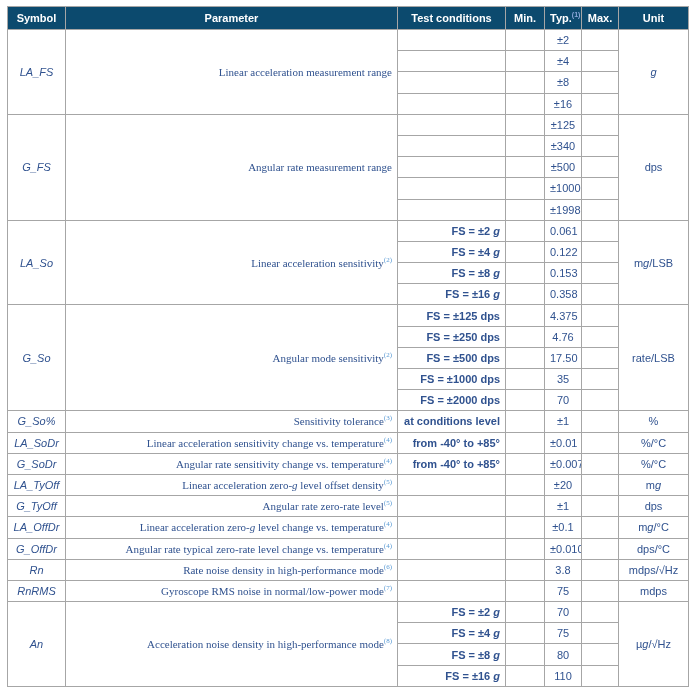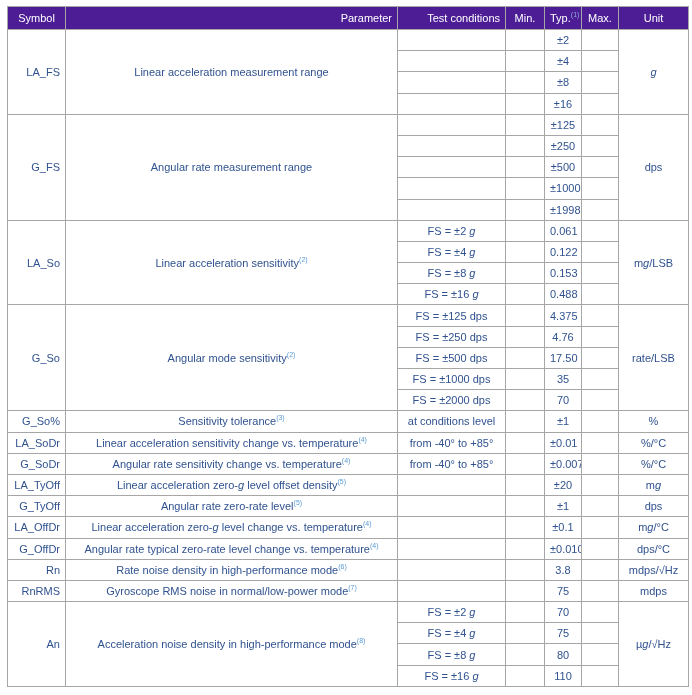--- a/index.html
+++ b/index.html
@@ -1,24 +1,24 @@
 <!DOCTYPE html>
 <html><head>
 <meta charset="utf-8">
 <style>
   html,body { margin:0; padding:0; background:#ffffff; }
   body { width:692px; height:695px; font-family:"Liberation Sans", sans-serif; position:relative; }
   table { border-collapse:collapse; table-layout:fixed; position:absolute; left:7px; top:6px; width:681px; }
   th, td { border:1px solid #a6a6a6; font-size:11px; padding:0 5px; overflow:hidden; white-space:nowrap; vertical-align:middle; }
-  thead th { background:#4c1d95; color:#ffffff; font-weight:normal; height:22px; text-align:center; }
-  thead th.l { text-align:right; }
+  thead th { background:#0c4a6e; color:#ffffff; font-weight:bold; height:22px; text-align:center; }
+  thead th.l { text-align:center; }
   tbody td { color:#30528f; height:20.2px; }
-  td.sym { text-align:right; }
-  td.param { text-align:center; }
-  td.test { text-align:center; }
+  td.sym { text-align:center;font-style:italic; }
+  td.param { text-align:right;font-family:Liberation Serif, serif; }
+  td.test { text-align:right;font-weight:bold; }
   td.typ { text-align:center; }
   td.unit { text-align:center; }
   td.min, td.max { }
   sup { font-size:7px; color:#5b9bd5; line-height:0; }
   thead sup { color:#8ea9db; }
   i { font-style:italic; }
   .c-sym  { width:58px; }
   .c-par  { width:332px; }
   .c-test { width:108px; }
   .c-min  { width:39px; }
@@ -85,21 +85,21 @@
       <td class="param" rowspan="5"><span>Angular rate measurement range</span><i></i><span></span><sup></sup></td>
       <td class="test"><span></span><i></i></td>
       <td class="min"></td>
       <td class="typ">±125</td>
       <td class="max"></td>
       <td class="unit" rowspan="5"><span>dps</span><i></i><span></span></td>
     </tr>
     <tr>
       <td class="test"><span></span><i></i></td>
       <td class="min"></td>
-      <td class="typ">±250</td>
+      <td class="typ">±340</td>
       <td class="max"></td>
     </tr>
     <tr>
       <td class="test"><span></span><i></i></td>
       <td class="min"></td>
       <td class="typ">±500</td>
       <td class="max"></td>
     </tr>
     <tr>
       <td class="test"><span></span><i></i></td>
@@ -131,21 +131,21 @@
     </tr>
     <tr>
       <td class="test"><span>FS = ±8 </span><i>g</i></td>
       <td class="min"></td>
       <td class="typ">0.153</td>
       <td class="max"></td>
     </tr>
     <tr>
       <td class="test"><span>FS = ±16 </span><i>g</i></td>
       <td class="min"></td>
-      <td class="typ">0.488</td>
+      <td class="typ">0.358</td>
       <td class="max"></td>
     </tr>
 
     <tr>
       <td class="sym" rowspan="5">G_So</td>
       <td class="param" rowspan="5"><span>Angular mode sensitivity</span><i></i><span></span><sup>(2)</sup></td>
       <td class="test"><span>FS = ±125 dps</span><i></i></td>
       <td class="min"></td>
       <td class="typ">4.375</td>
       <td class="max"></td>

